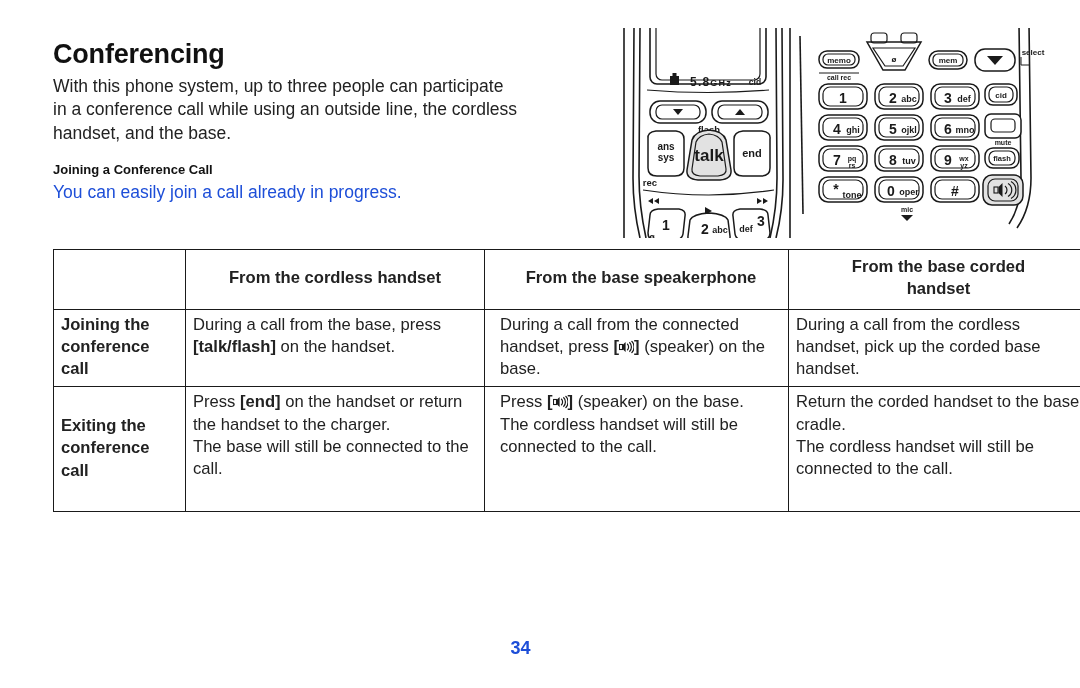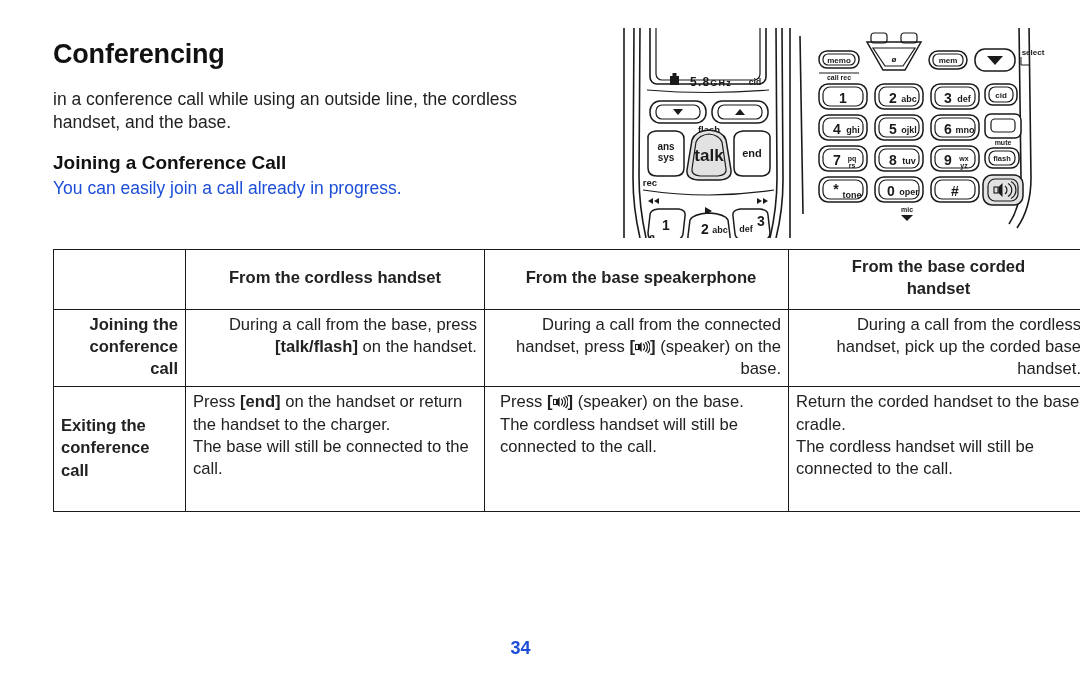--- a/index.html
+++ b/index.html
@@ -20,32 +20,32 @@
   #text-column {
     position: absolute;
     left: 53px;
     top: 40px;
     width: 545px;
   }
   #page-heading {
     font-size: 27px;
     font-weight: bold;
     letter-spacing: -0.2px;
-    margin: 0 0 18px 0;
+    margin: 0 0 5px 0;
     line-height: 1.1;
     color: #111;
   }
   .intro-line {
     font-size: 17.5px;
     line-height: 23.5px;
     color: #222;
     white-space: nowrap;
   }
   #sub-heading {
-    font-size: 19px;
+    font-size: 13px;
     font-weight: bold;
     margin: 17px 0 3px 0;
     line-height: 1.2;
     color: #111;
   }
   #sub-body {
     font-size: 17.5px;
     line-height: 23.5px;
     color: #1d4ed8;
   }
@@ -79,21 +79,21 @@
 
   #conference-table thead td {
     font-weight: bold;
     text-align: center;
     vertical-align: middle;
     padding: 6px 6px 8px 6px;
     height: 37px;
   }
   #conference-table thead td.col-label { border-bottom: 1.6px solid #1a1a1a; }
 
-  tr.row-join td { height: 62px; text-align: right; }
+  tr.row-join td { height: 62px; }
   tr.row-exit td { height: 114px; }
 
   .kb { font-weight: bold; }
 
   
   .spk-wrap {
     display: inline-block;
     font-weight: bold;
     transform: translateY(-0.5px);
   }
@@ -127,20 +127,21 @@
     width: 450px;
     height: 210px;
   }
   #phone-illustration svg { display: block; }
 </style>
 </head>
 <body>
 
 <div id="text-column">
   <h1 id="page-heading">Conferencing</h1>
+  <div class="intro-line">With this phone system, up to three people can participate</div>
   <div class="intro-line">in a conference call while using an outside line, the cordless</div>
   <div class="intro-line">handset, and the base.</div>
   <h2 id="sub-heading">Joining a Conference Call</h2>
   <div id="sub-body">You can easily join a call already in progress.</div>
 </div>
 
 <table id="conference-table">
   <thead>
     <tr>
       <td class="col-label"></td>

